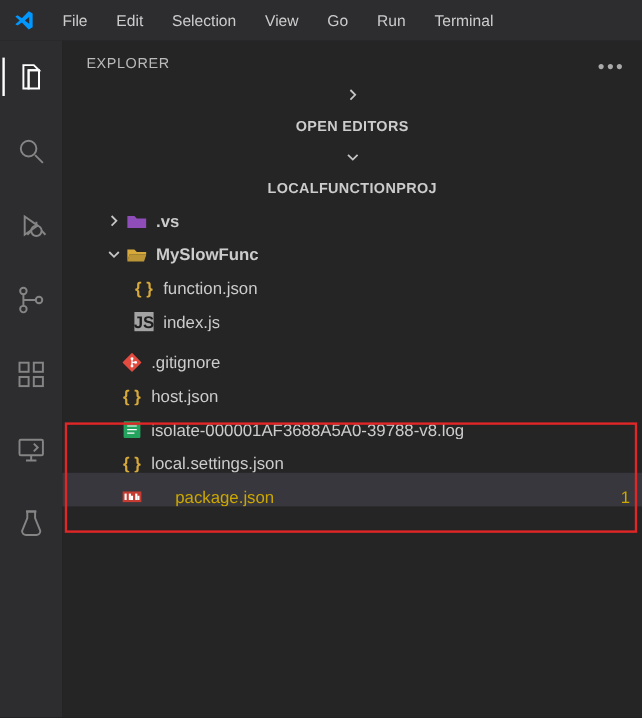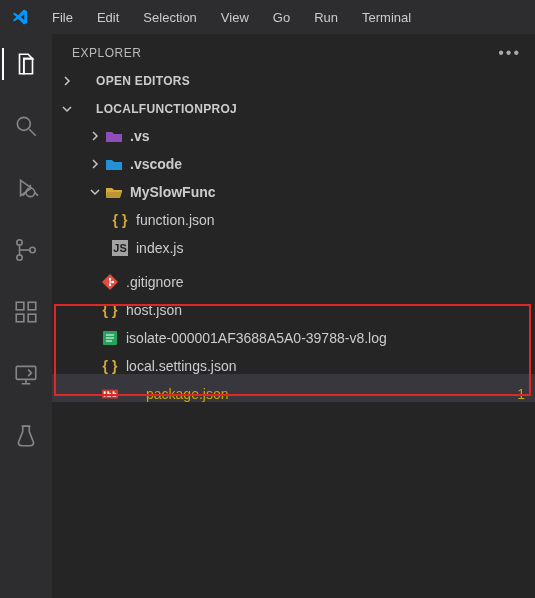--- a/index.html
+++ b/index.html
@@ -76,37 +76,38 @@
   .sidebar {
     flex: 1 1 auto;
     background: #252526;
     display: flex;
     flex-direction: column;
     min-width: 0;
   }
   .sidebar-header {
     display: flex;
     justify-content: space-between;
-    align-items: center;
+    align-items: flex-end;
     padding: 12px 14px 10px 20px;
     color: #bbbbbb;
     font-size: 12px;
     letter-spacing: 0.5px;
   }
   .sidebar-header .dots { color: #aaaaaa; letter-spacing: 2px; font-size: 16px; line-height: 6px; }
 
   .section-header {
     display: flex;
     align-items: center;
-    gap: 24px;
+    gap: 14px;
     padding: 4px 10px 4px 10px;
     font-weight: 700;
     font-size: 12px;
     letter-spacing: 0.3px;
     color: #cccccc;
+    flex-direction: column;
   }
   .chev { width: 10px; display: inline-flex; justify-content: center; color: #c5c5c5; }
 
   .tree {
     padding-top: 2px;
     position: relative;
   }
   .row {
     display: flex;
     align-items: center;
@@ -254,33 +255,20 @@
             </svg>
           </span>
         <span class="ficon">
           <svg viewBox="0 0 16 14">
               <path d="M0 3h6l2 2h8v8H0z" fill="#8e4db9"></path>
             </svg>
         </span>
         <span class="label">.vs</span>
       </div>
 
-      <div class="row ind-1">
-        <span class="chev">
-            <svg width="10" height="10" viewBox="0 0 10 10">
-              <path d="M3 1l4 4-4 4" stroke="#c5c5c5" stroke-width="1.5" fill="none"></path>
-            </svg>
-          </span>
-        <span class="ficon">
-          <svg viewBox="0 0 16 14">
-              <path d="M0 3h6l2 2h8v8H0z" fill="#2490d6"></path>
-            </svg>
-        </span>
-        <span class="label">.vscode</span>
-      </div>
 
       <div class="row ind-1">
         <span class="chev">
             <svg width="10" height="10" viewBox="0 0 10 10">
               <path d="M1 3l4 4 4-4" stroke="#c5c5c5" stroke-width="1.5" fill="none"></path>
             </svg>
           </span>
         <span class="ficon">
           <svg viewBox="0 0 16 14">
               <path d="M0 3h6l2 2h8v2H2L0 13z" fill="#d7a93a"></path>
@@ -292,21 +280,21 @@
 
       <div class="row ind-2">
         <span class="ficon" style="font-weight:700;">
             <span style="color:#d7a93a;font-weight:700;">{ }</span>
           </span>
         <span class="label">function.json</span>
       </div>
 
       <div class="row ind-2">
         <span class="ficon">
-          <span style="background:#a3a3a3;color:#1e1e1e;width:16px;height:16px;display:inline-flex;align-items:center;justify-content:center;font-size:11px;font-weight:800;">JS</span>
+          <span style="background:#a3a3a3;color:#1e1e1e;width:16px;height:16px;display:inline-flex;align-items:center;justify-content:center;font-size:14px;font-weight:800;">JS</span>
         </span>
         <span class="label">index.js</span>
       </div>
 
       <div class="row ind-1f">
         <span class="ficon">
           <svg viewBox="0 0 16 16">
               <path d="M8 0l8 8-8 8-8-8z" fill="#e24b3f"></path>
               <circle cx="8" cy="5" r="1.2" fill="#fff"></circle>
               <circle cx="8" cy="11" r="1.2" fill="#fff"></circle>

